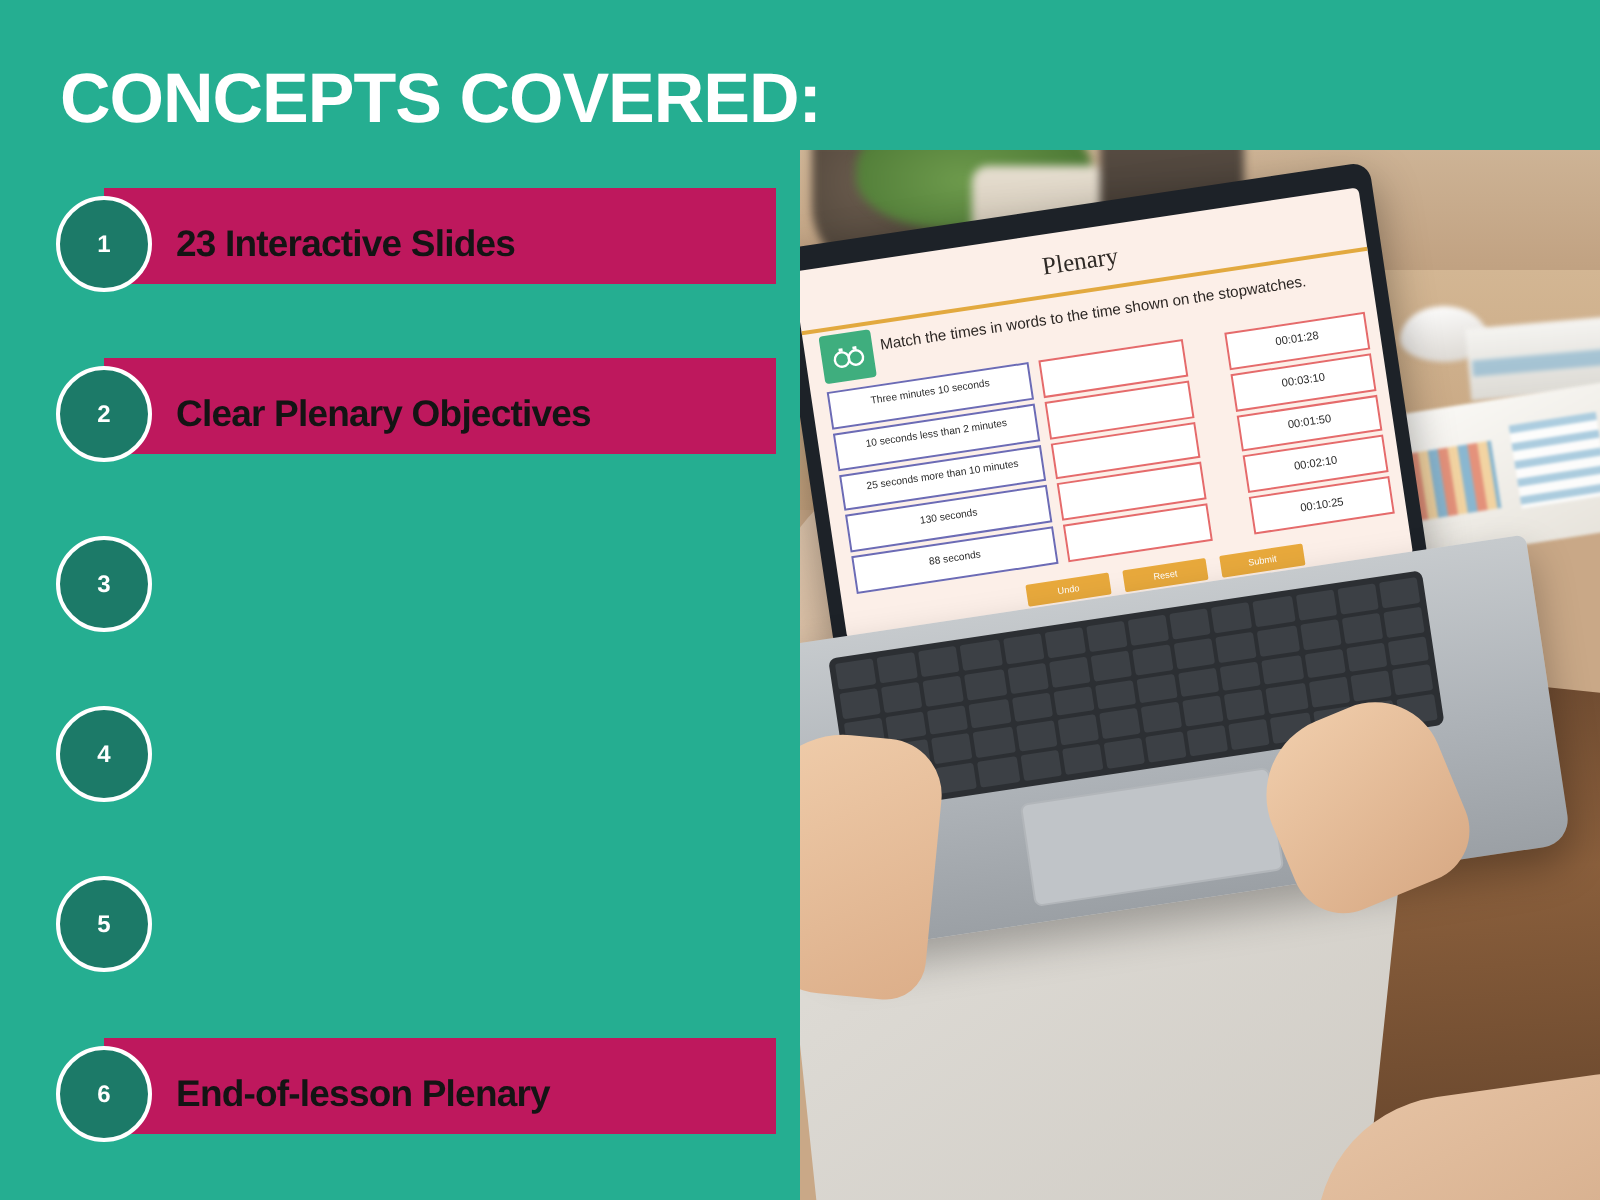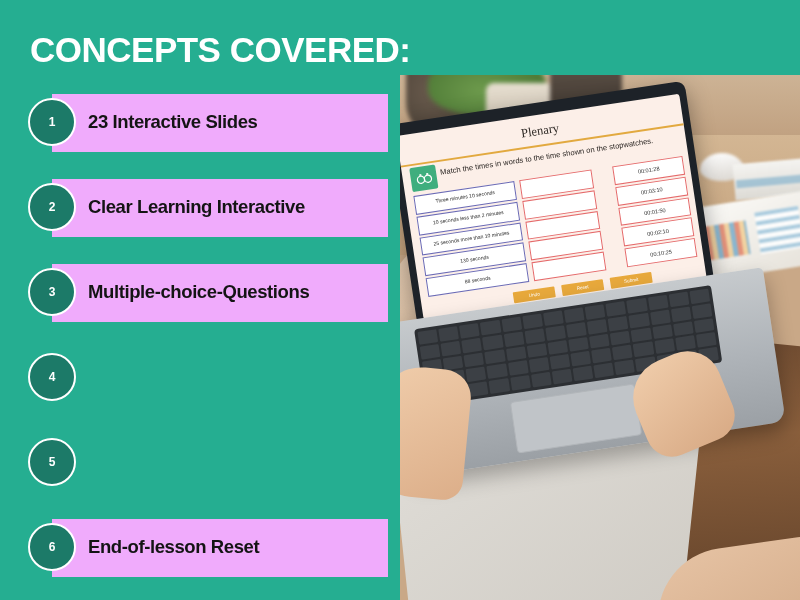--- a/index.html
+++ b/index.html
@@ -25,22 +25,22 @@
   .concept-list{
     position:absolute; left:0; top:78px; width:400px;
   }
   .concept-row{
     position:relative;
     height:56px;
     margin-bottom:29px;
   }
   .concept-bar{
     position:absolute; left:52px; top:0;
-    width:336px; height:58px;
-    background:#f0abfc;
+    width:336px; height:48px;
+    background:#be185d;
   }
   .concept-bar-label{
     position:absolute; left:36px; top:0; right:6px; height:56px;
     display:flex; align-items:center;
     font-size:18.5px; font-weight:bold; color:#141414;
     letter-spacing:-0.4px; white-space:nowrap;
     font-family:"Liberation Sans", sans-serif;
   }
   .concept-num{
     position:absolute; left:28px; top:4px;
@@ -257,43 +257,40 @@
 
     <div class="concept-row">
       <div class="concept-bar">
         <div class="concept-bar-label">23 Interactive Slides</div>
       </div>
       <div class="concept-num">1</div>
     </div>
 
     <div class="concept-row">
       <div class="concept-bar">
-        <div class="concept-bar-label">Clear Learning Interactive</div>
+        <div class="concept-bar-label">Clear Plenary Objectives</div>
       </div>
       <div class="concept-num">2</div>
     </div>
 
     <div class="concept-row">
+      <div class="concept-num">3</div>
+    </div>
+
+    <div class="concept-row">
+      <div class="concept-num">4</div>
+    </div>
+
+    <div class="concept-row">
+      <div class="concept-num">5</div>
+    </div>
+
+    <div class="concept-row">
       <div class="concept-bar">
-        <div class="concept-bar-label">Multiple-choice-Questions</div>
-      </div>
-      <div class="concept-num">3</div>
-    </div>
-
-    <div class="concept-row">
-      <div class="concept-num">4</div>
-    </div>
-
-    <div class="concept-row">
-      <div class="concept-num">5</div>
-    </div>
-
-    <div class="concept-row">
-      <div class="concept-bar">
-        <div class="concept-bar-label">End-of-lesson Reset</div>
+        <div class="concept-bar-label">End-of-lesson Plenary</div>
       </div>
       <div class="concept-num">6</div>
     </div>
 
   </div>
 </div>
 
 <div class="photo">
   <div class="bg-wall"></div>
   <div class="bg-desk"></div>

